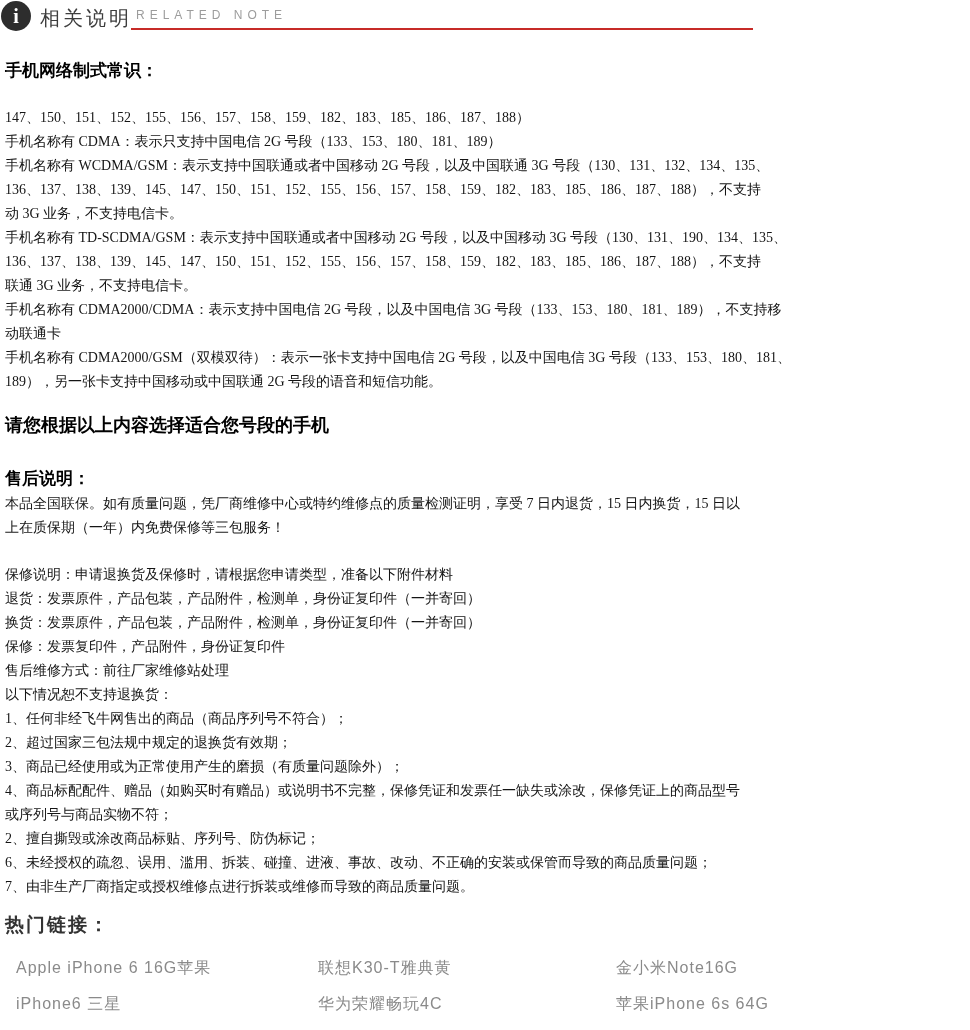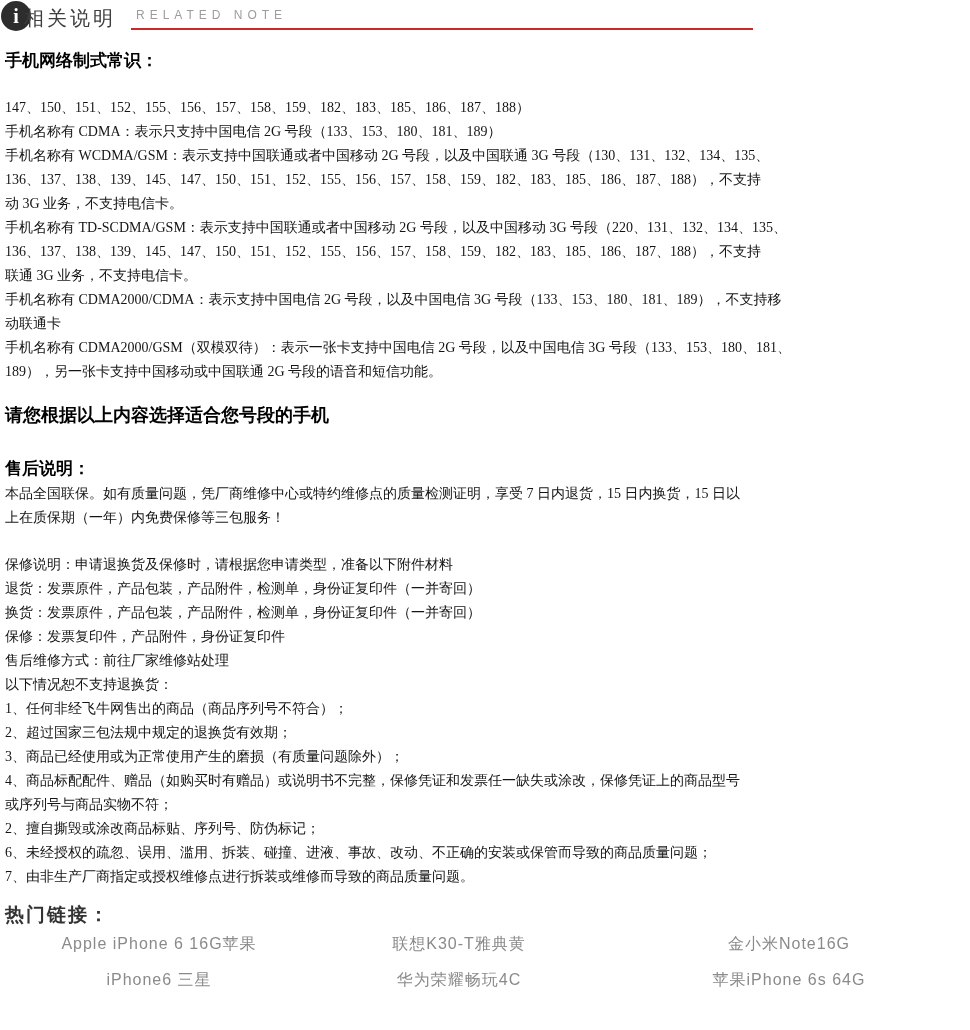--- a/index.html
+++ b/index.html
@@ -15,60 +15,60 @@
   .section-header{position:relative;height:42px;}
   .info-icon{
     position:absolute;left:1px;top:1px;
     width:30px;height:30px;border-radius:50%;
     background:#2d2d2d;color:#ffffff;
     display:flex;align-items:center;justify-content:center;
     font-family:"Liberation Serif",serif;
     font-weight:bold;font-size:20px;line-height:1;
   }
   .hdr-title{
-    position:absolute;left:24px;top:5px;
+    position:absolute;left:40px;top:5px;
     font-family:"Liberation Sans","DejaVu Sans",sans-serif;
     font-size:20px;color:#3d3d3d;letter-spacing:3px;white-space:nowrap;
   }
   .hdr-sub{
     position:absolute;left:136px;top:8px;
     font-family:"Liberation Sans","DejaVu Sans",sans-serif;
     font-size:12px;color:#9c9c9c;letter-spacing:5px;white-space:nowrap;
   }
   .hdr-line{
     position:absolute;left:131px;top:28px;
     width:622px;height:2px;background:#c72b28;
   }
   
   .h-serif{
     margin:0;padding-left:5px;
     font-size:17px;font-weight:bold;line-height:26px;
     color:#000;white-space:nowrap;
   }
-  .h-network{margin-top:6px;}
+  .h-network{margin-top:16px;}
   .h-choose{margin-top:18px;font-size:18px;}
   .h-aftersales{margin-top:28px;}
   .h-hot{
     margin:13px 0 0 0;padding-left:5px;
     font-family:"Liberation Sans","DejaVu Sans",sans-serif;
     font-size:19px;font-weight:bold;line-height:26px;
     letter-spacing:2px;color:#333;white-space:nowrap;
   }
   
   .text-lines{padding-left:5px;}
   .text-lines > div{
     font-size:14px;line-height:24px;white-space:nowrap;color:#141414;
   }
   .network-lines{margin-top:22px;}
   .warranty-lines{margin-top:0;}
   .policy-lines{margin-top:23px;}
   
   .links-grid{
     display:grid;grid-template-columns:302px 298px 1fr;
-    padding-left:8px;margin-top:2px;text-align:center;
+    padding-left:16px;margin-top:16px;
   }
   .links-col{display:flex;flex-direction:column;}
   .links-col > div{
     font-family:"Liberation Sans","DejaVu Sans",sans-serif;
     font-size:16px;line-height:28px;color:#8a8a8a;
     letter-spacing:1px;white-space:nowrap;cursor:pointer;
     margin-bottom:8px;
   }
 </style>
 </head>
@@ -84,21 +84,21 @@
   </div>
 
   <h2 class="h-serif h-network">手机网络制式常识：</h2>
 
   <div class="text-lines network-lines">
       <div>147、150、151、152、155、156、157、158、159、182、183、185、186、187、188）</div>
       <div>手机名称有 CDMA：表示只支持中国电信 2G 号段（133、153、180、181、189）</div>
       <div>手机名称有 WCDMA/GSM：表示支持中国联通或者中国移动 2G 号段，以及中国联通 3G 号段（130、131、132、134、135、</div>
       <div>136、137、138、139、145、147、150、151、152、155、156、157、158、159、182、183、185、186、187、188），不支持</div>
       <div>动 3G 业务，不支持电信卡。</div>
-      <div>手机名称有 TD-SCDMA/GSM：表示支持中国联通或者中国移动 2G 号段，以及中国移动 3G 号段（220、131、132、134、135、</div>
+      <div>手机名称有 TD-SCDMA/GSM：表示支持中国联通或者中国移动 2G 号段，以及中国移动 3G 号段（130、131、190、134、135、</div>
       <div>136、137、138、139、145、147、150、151、152、155、156、157、158、159、182、183、185、186、187、188），不支持</div>
       <div>联通 3G 业务，不支持电信卡。</div>
       <div>手机名称有 CDMA2000/CDMA：表示支持中国电信 2G 号段，以及中国电信 3G 号段（133、153、180、181、189），不支持移</div>
       <div>动联通卡</div>
       <div>手机名称有 CDMA2000/GSM（双模双待）：表示一张卡支持中国电信 2G 号段，以及中国电信 3G 号段（133、153、180、181、</div>
       <div>189），另一张卡支持中国移动或中国联通 2G 号段的语音和短信功能。</div>
     </div>
 
   <h2 class="h-serif h-choose">请您根据以上内容选择适合您号段的手机</h2>
 

